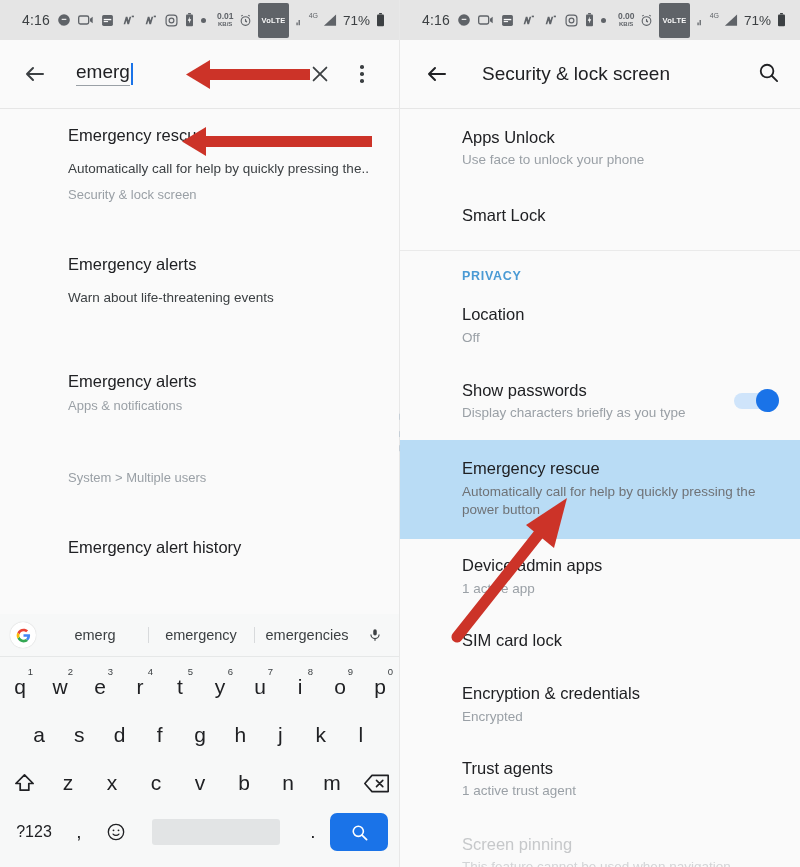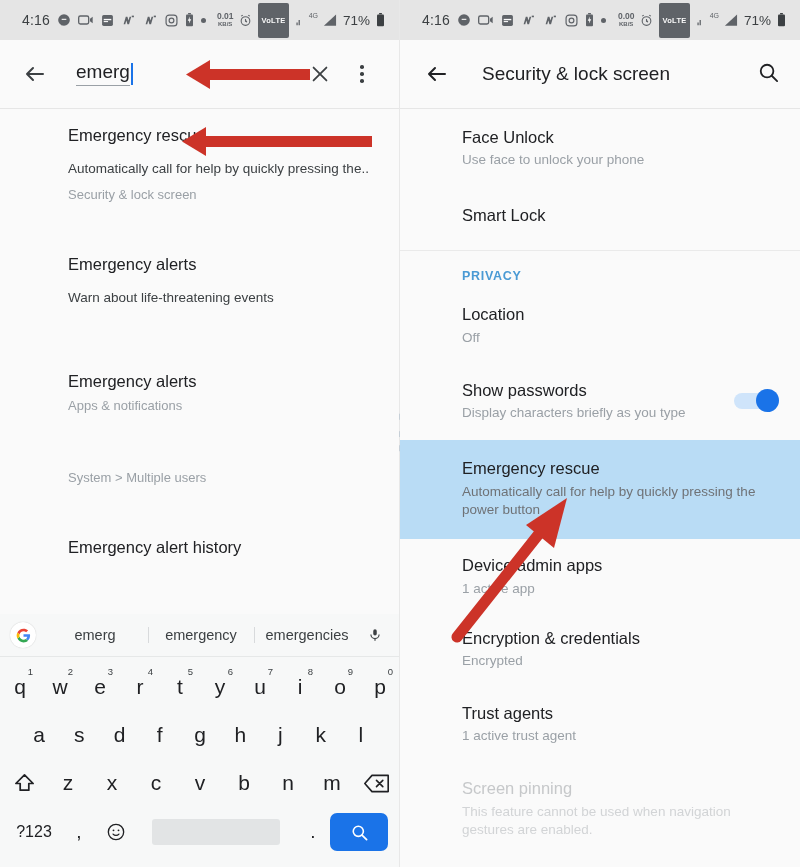--- a/index.html
+++ b/index.html
@@ -545,21 +545,21 @@
         <svg width="23" height="23" viewBox="0 0 24 24">
             <circle cx="10.5" cy="10.5" r="6.6" fill="none" stroke="#202124" stroke-width="1.9"></circle>
             <path stroke="#202124" stroke-width="1.9" stroke-linecap="round" d="M15.4 15.4 21 21"></path>
           </svg>
       </div>
     </div>
     <div class="divider-line"></div>
 
     <div class="settings-list">
       <div class="set-item" style="padding-top:18px">
-        <div class="set-title">Face Unlock</div>
+        <div class="set-title">Apps Unlock</div>
         <div class="set-sub">Use face to unlock your phone</div>
       </div>
       <div class="set-item" style="padding-top:20px;padding-bottom:20px">
         <div class="set-title">Smart Lock</div>
       </div>
       <div class="set-divider"></div>
       <div class="section-header">PRIVACY</div>
       <div class="set-item">
         <div class="set-title">Location</div>
         <div class="set-sub">Off</div>
@@ -571,20 +571,23 @@
             <span class="knob"></span>
           </div>
       </div>
       <div class="set-item highlight" style="padding-top:18px;padding-bottom:20px">
         <div class="set-title">Emergency rescue</div>
         <div class="set-sub">Automatically call for help by quickly pressing the power button</div>
       </div>
       <div class="set-item" style="padding-top:16px">
         <div class="set-title">Device admin apps</div>
         <div class="set-sub">1 active app</div>
+      </div>
+      <div class="set-item" style="padding-top:17px;padding-bottom:17px">
+        <div class="set-title">SIM card lock</div>
       </div>
       <div class="set-item">
         <div class="set-title">Encryption &amp; credentials</div>
         <div class="set-sub">Encrypted</div>
       </div>
       <div class="set-item" style="padding-top:17px">
         <div class="set-title">Trust agents</div>
         <div class="set-sub">1 active trust agent</div>
       </div>
       <div class="set-item disabled" style="padding-top:18px">

